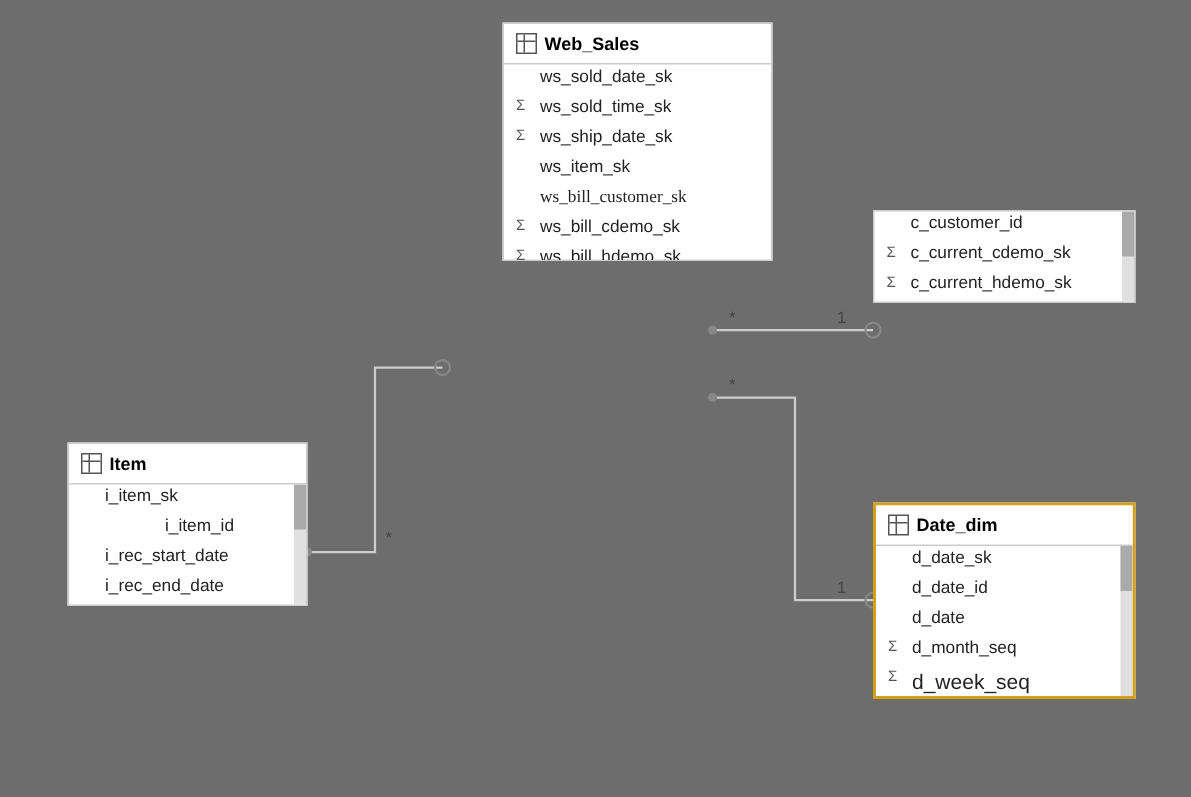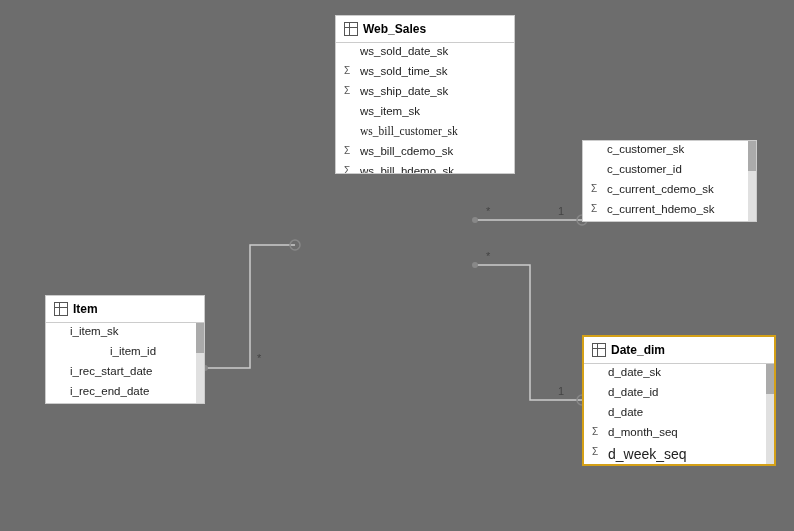--- a/index.html
+++ b/index.html
@@ -176,24 +176,20 @@
         </div>
         <div class="table-row">
           <span class="row-prefix">Σ</span>
           <span style="font-size: 11.5px; color: rgb(34, 34, 34);">ws_bill_hdemo_sk</span>
         </div>
       </div>
   </div>
 
   <div class="table-card" style="left: 582px; top: 140px; width: 175px;">
     <div class="table-body" id="customer-body" style="position: relative; padding-right: 8px;">
-    <div class="table-row">
-          <span class="row-prefix"></span>
-          <span style="font-size: 11.5px; color: rgb(34, 34, 34);">c_customer_sk</span>
-        </div>
         <div class="table-row">
           <span class="row-prefix"></span>
           <span style="font-size: 11.5px; color: rgb(34, 34, 34);">c_customer_id</span>
         </div>
         <div class="table-row">
           <span class="row-prefix">Σ</span>
           <span style="font-size: 11.5px; color: rgb(34, 34, 34);">c_current_cdemo_sk</span>
         </div>
         <div class="table-row">
           <span class="row-prefix">Σ</span>
@@ -226,21 +222,21 @@
         <div class="table-row">
           <span class="row-prefix"></span>
           <span style="font-size: 11.5px; color: rgb(34, 34, 34);">i_rec_end_date</span>
         </div>
         <div style="position: absolute; right: 0px; top: 0px; bottom: 0px; width: 8px; background: rgb(224, 224, 224);">
           <div style="position: absolute; right: 0px; top: 0px; height: 30px; width: 8px; background: rgb(170, 170, 170);"></div>
         </div>
       </div>
   </div>
 
-  <div class="table-card highlighted" style="left: 582px; top: 335px; width: 194px;">
+  <div class="table-card highlighted" style="left: 582px; top: 335px; width: 175px;">
     <div class="table-header">
       <span class="table-icon"></span>
       <span>Date_dim</span>
     </div>
     <div class="table-body" id="date-dim-body" style="position: relative; padding-right: 8px;">
     <div class="table-row">
           <span class="row-prefix"></span>
           <span style="font-size: 11.5px; color: rgb(34, 34, 34);">d_date_sk</span>
         </div>
         <div class="table-row">

